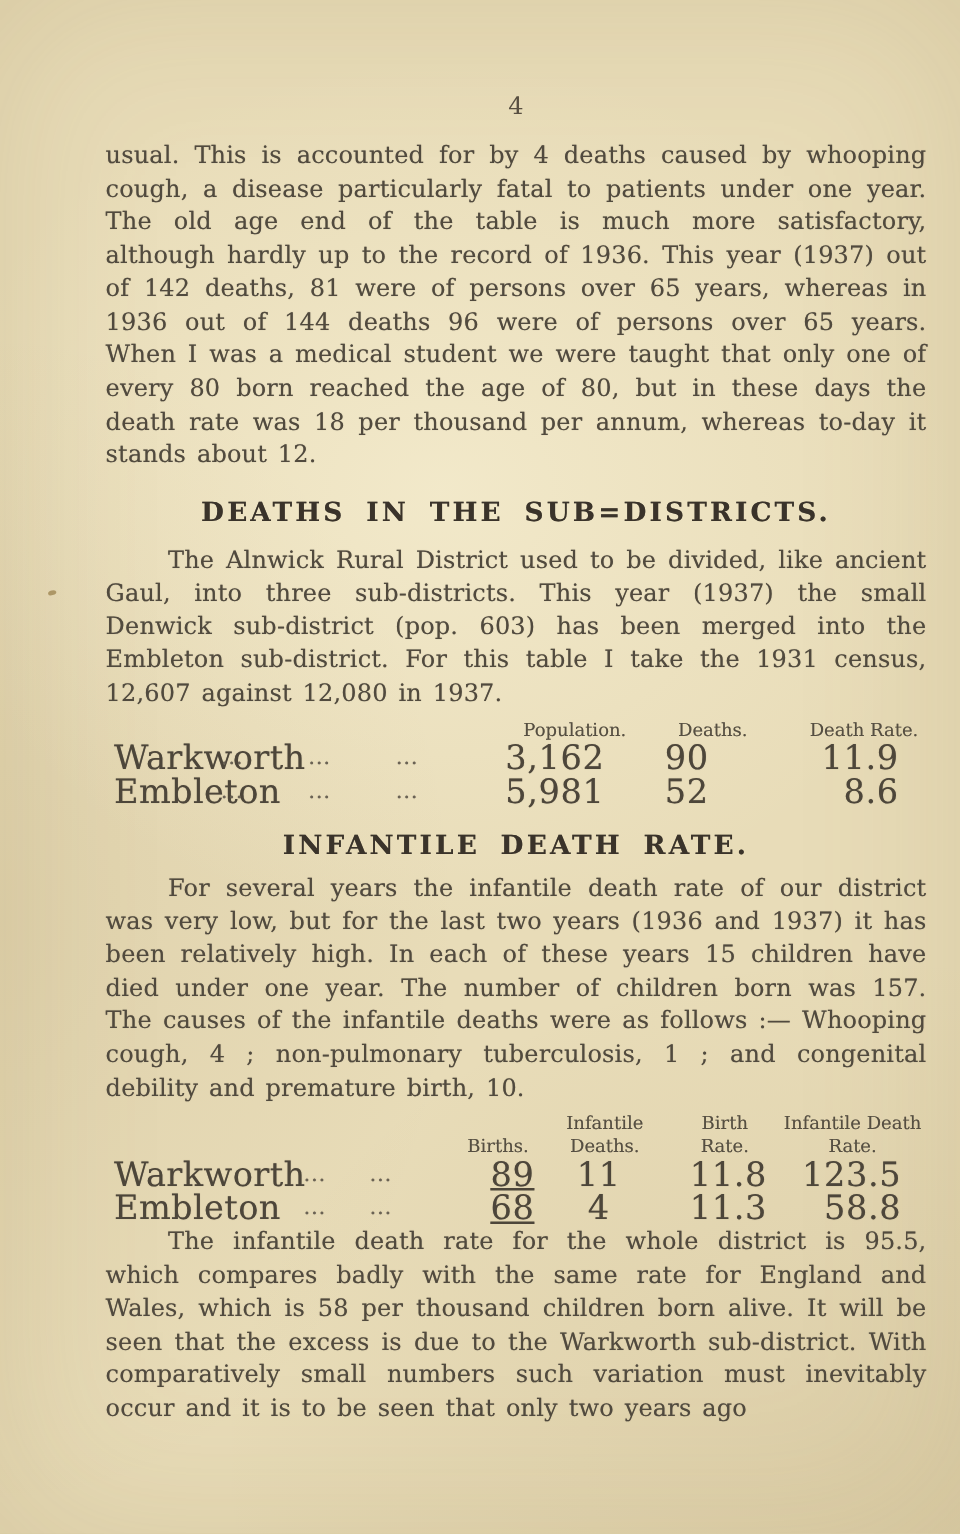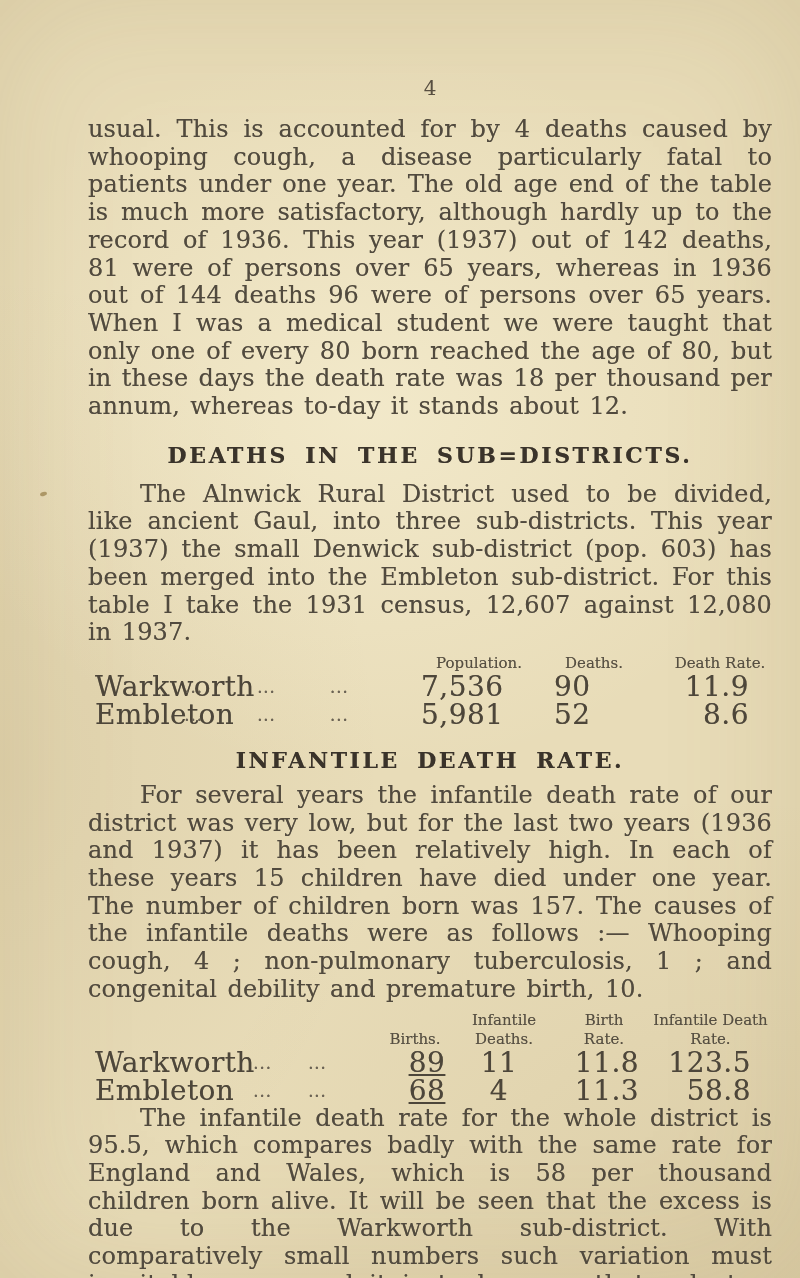--- a/index.html
+++ b/index.html
@@ -26,21 +26,21 @@
     width: 684px;
   }
   .page-num {
     text-align: center;
     font-size: 20px;
     line-height: 24px;
     color: #584f41;
   }
   .para {
     margin: 0;
-    font-size: 24px;
+    font-size: 20px;
     line-height: 27.7px;
     text-align: justify;
     letter-spacing: 0.15px;
     word-spacing: 2.5px;
     color: #514a3e;
     text-shadow: 0 0 0.6px rgba(81,74,62,0.55);
   }
   .para.indent { text-indent: 52px; }
   .para.opening { margin-top: 16px; }
   .sec-head {
@@ -130,21 +130,21 @@
 
     <div class="stat-table t1">
       <div class="t-head-row">
         <span class="hc population">Population.</span>
         <span class="hc deaths">Deaths.</span>
         <span class="hc deathrate">Death Rate.</span>
       </div>
       <div class="t-row">
         <span class="cell name">Warkworth</span>
         <span class="cell dots">... ... ...</span>
-        <span class="cell population">7,536</span>
+        <span class="cell population">3,162</span>
         <span class="cell deaths">90</span>
         <span class="cell deathrate">11.9</span>
       </div>
       <div class="t-row">
         <span class="cell name">Embleton</span>
         <span class="cell dots">... ... ...</span>
         <span class="cell population">5,981</span>
         <span class="cell deaths">52</span>
         <span class="cell deathrate">8.6</span>
       </div>

